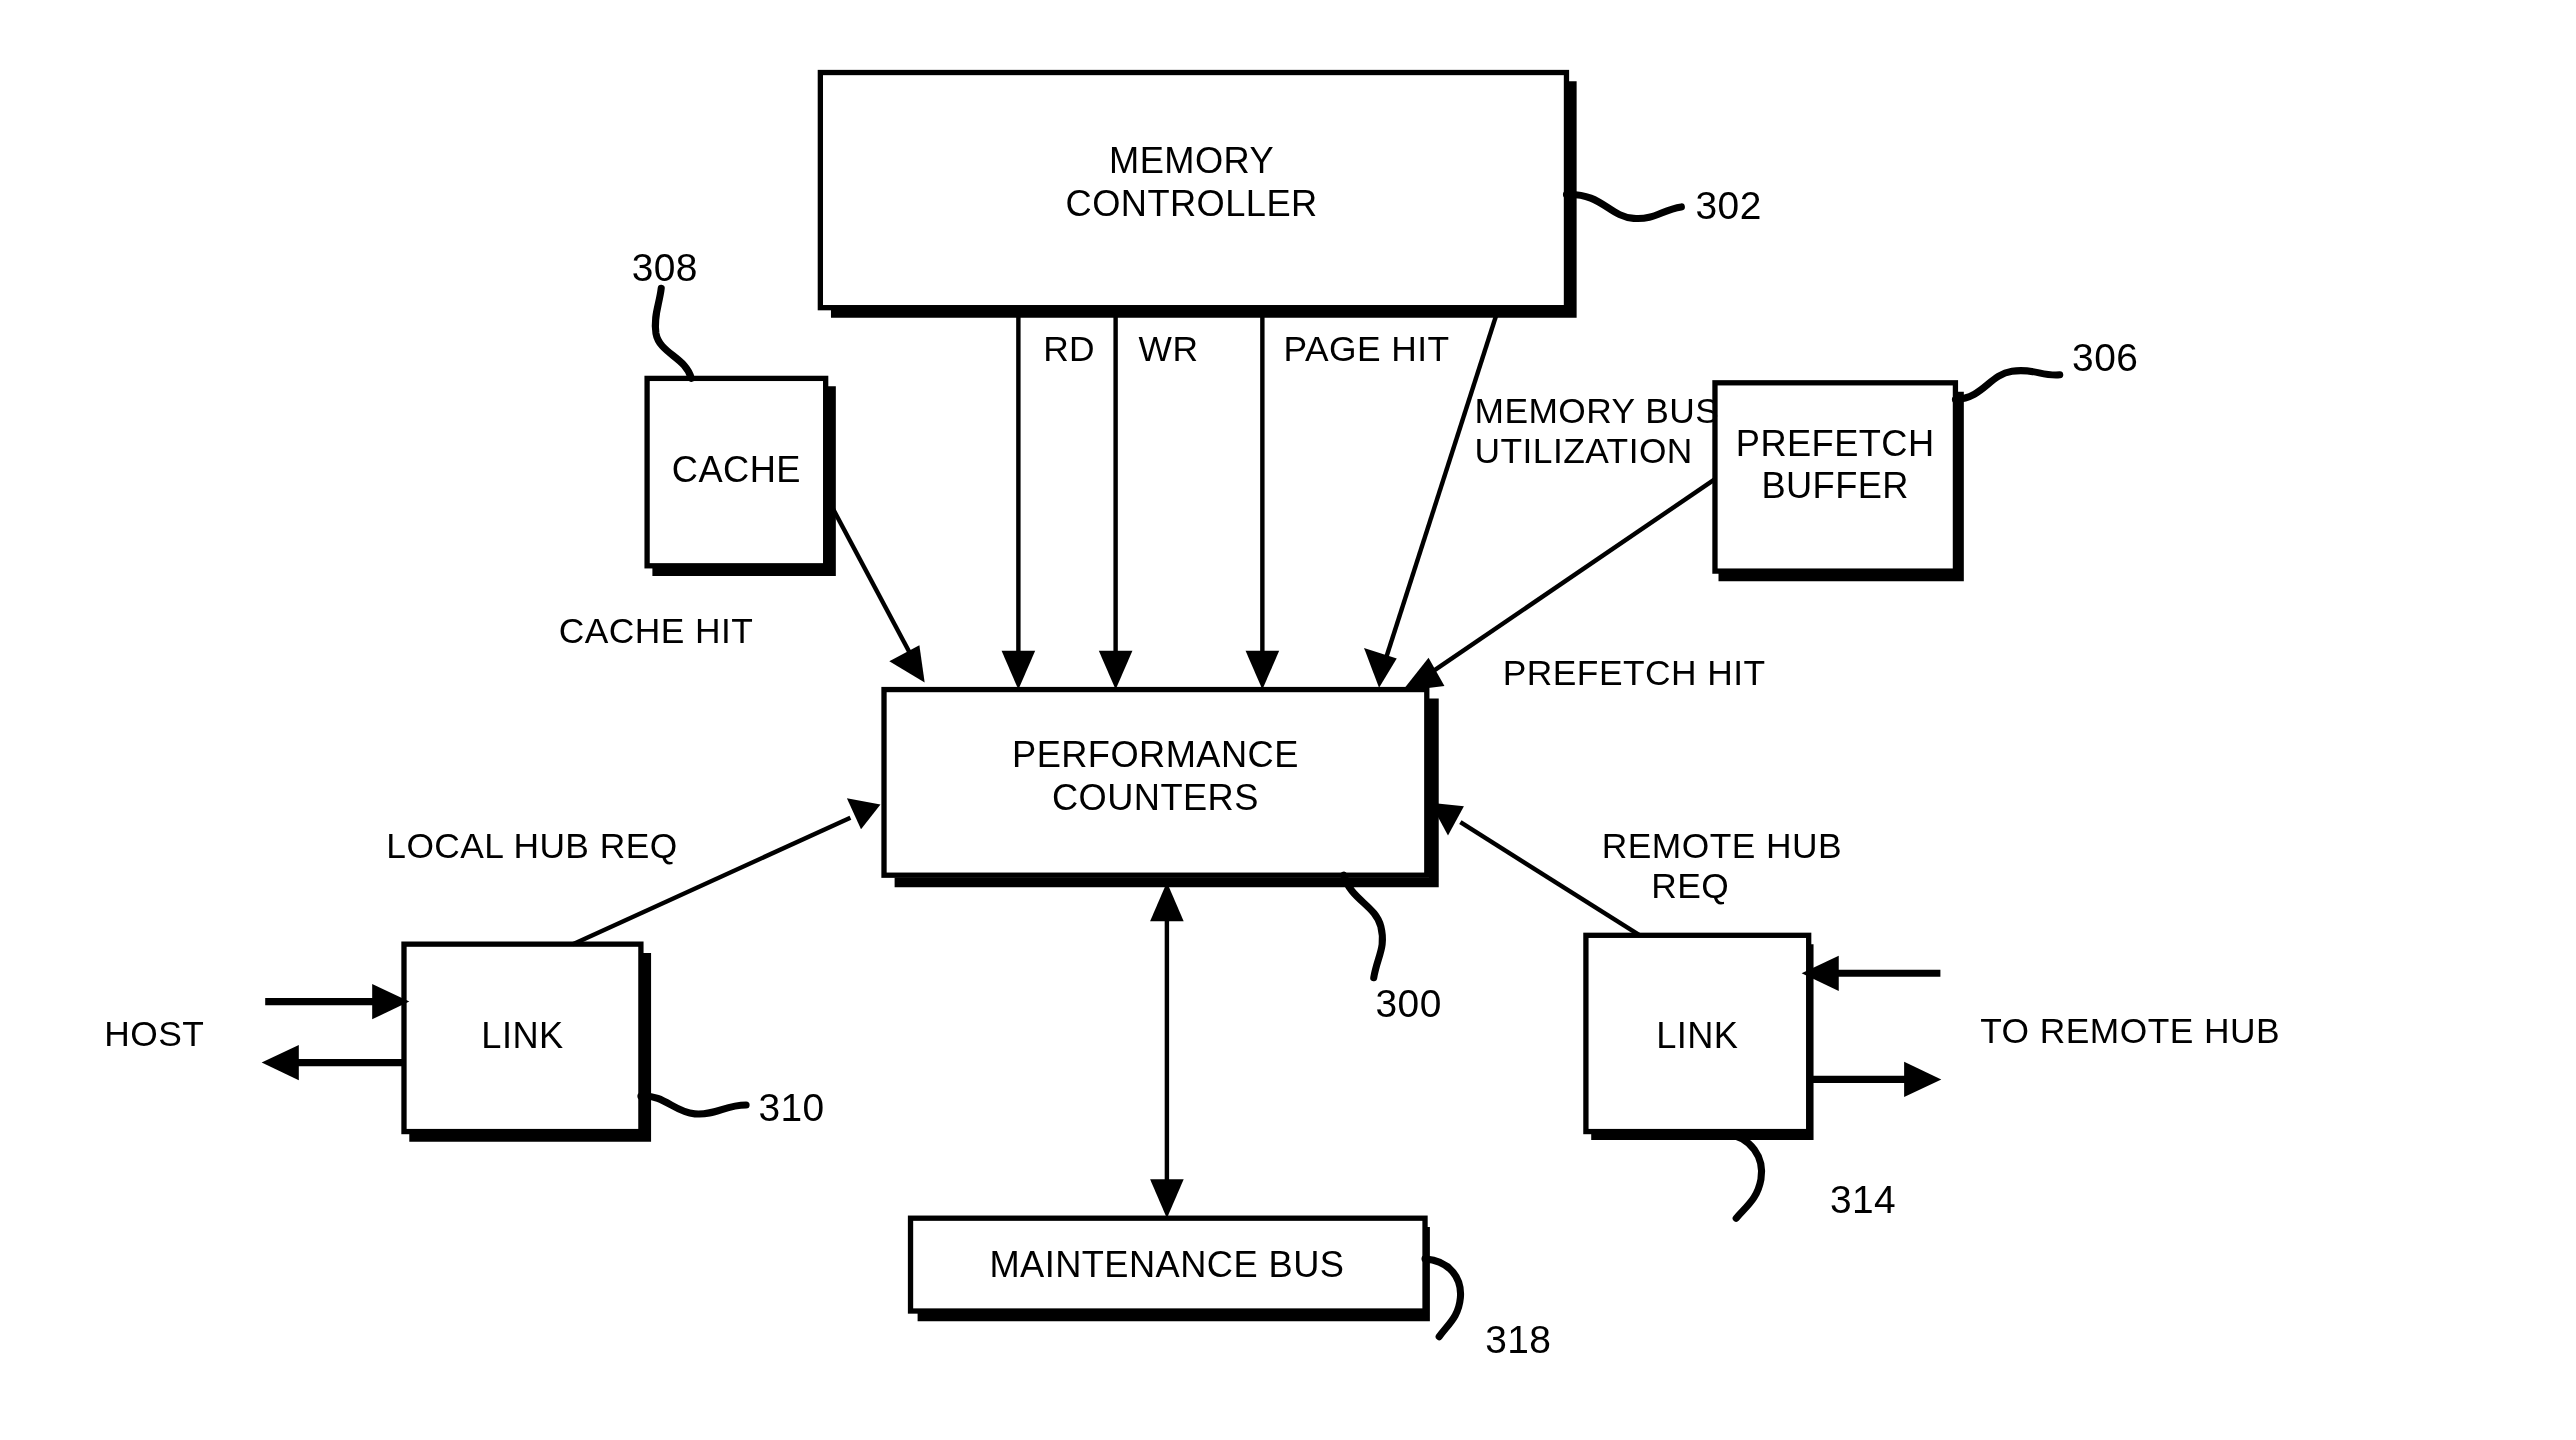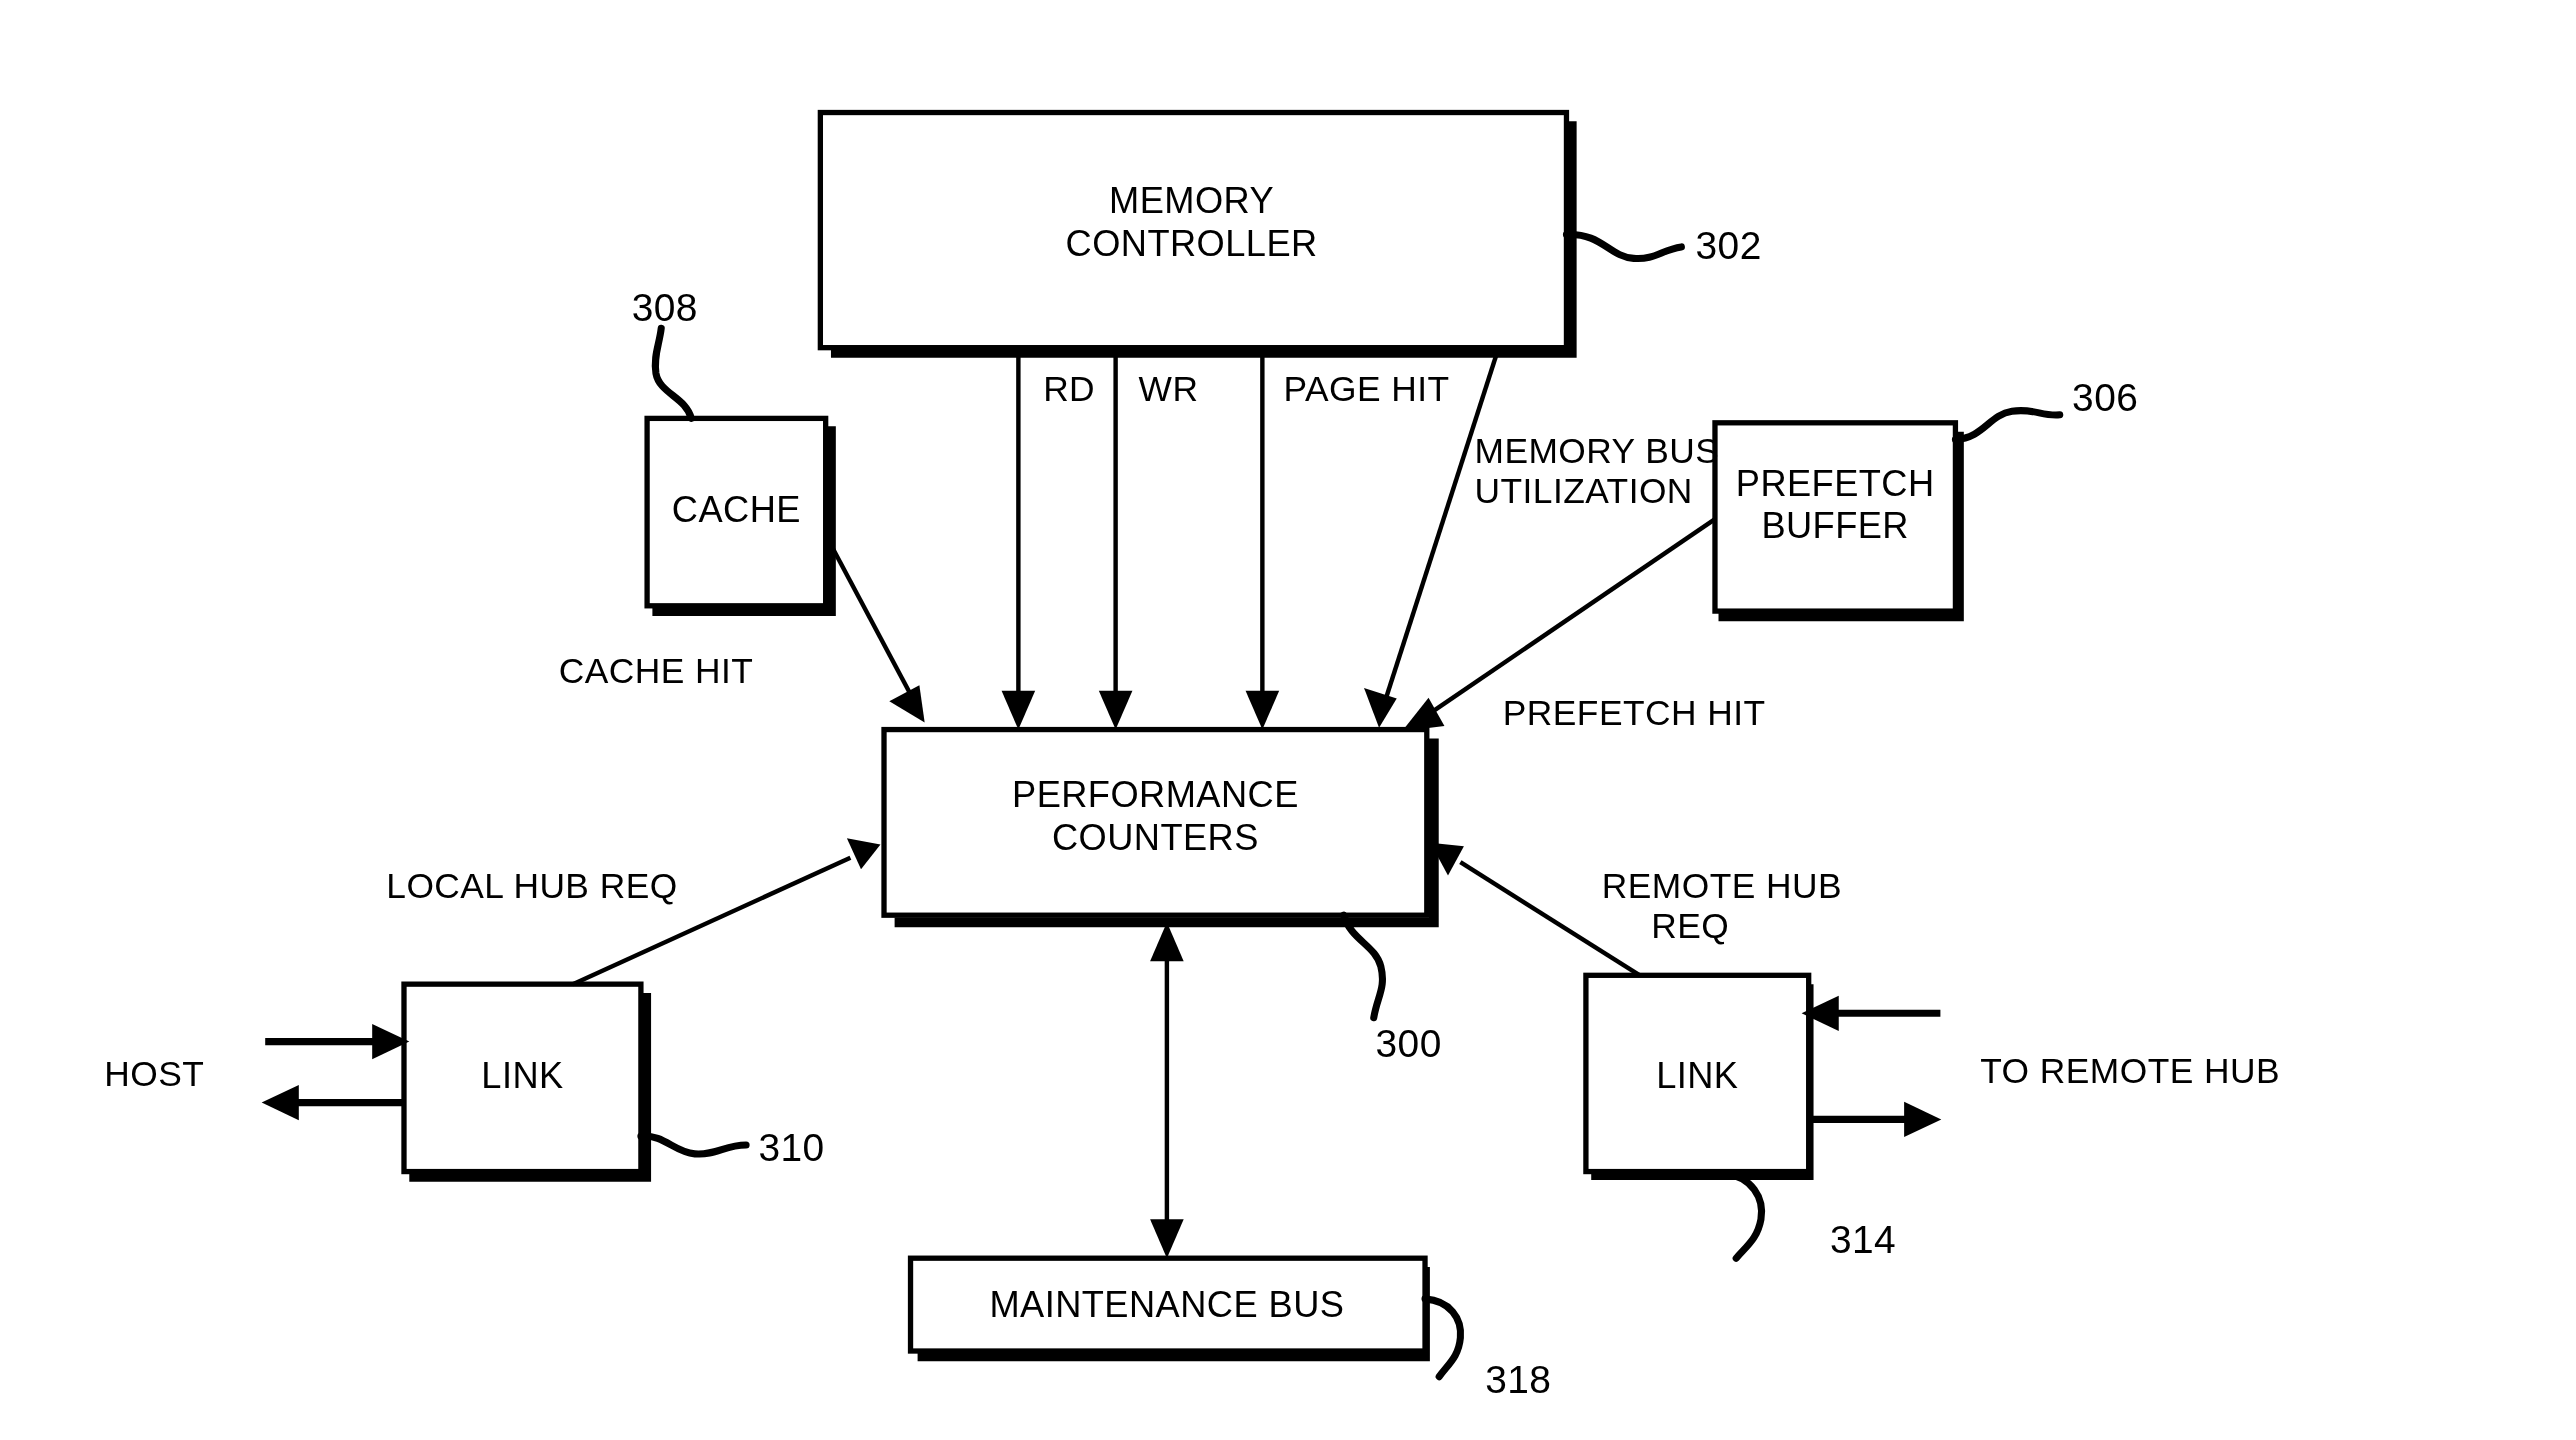--- a/index.html
+++ b/index.html
@@ -12,21 +12,20 @@
     width: 2576px;
     height: 1441px;
     font-family: "Liberation Sans", sans-serif;
     overflow: hidden;
   }
   #figure-root {
     position: relative;
     width: 2576px;
     height: 1184px;
     background: #ffffff;
-    margin-top: 40px;
   }
   #figure-svg {
     display: block;
     width: 2576px;
     height: 1441px;
   }
   .box-fill { fill: #ffffff; }
   .box-stroke {
     fill: none;
     stroke: #000000;

